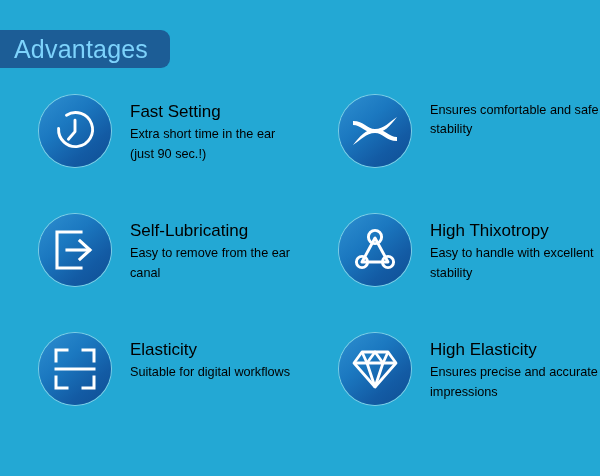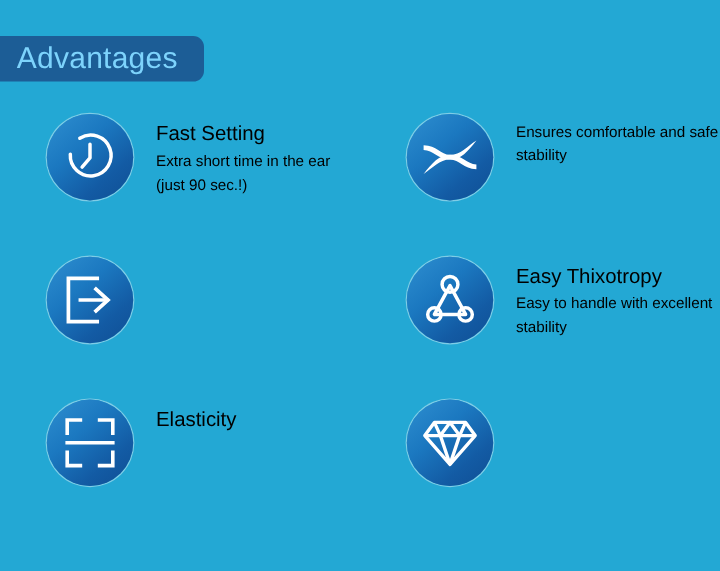--- a/index.html
+++ b/index.html
@@ -124,57 +124,66 @@
   </div>
 
   <div class="feature-item">
     <div class="icon-circle">
       <svg width="42" height="40" viewBox="0 0 42 40" aria-hidden="true">
         <path d="M27 2 L3 2 L3 38 L27 38" fill="none" stroke="#ffffff" stroke-width="3.1" stroke-linecap="square"></path>
         <path d="M13 20 L35 20" fill="none" stroke="#ffffff" stroke-width="3.1" stroke-linecap="square"></path>
         <path d="M26 11 L36 20 L26 29" fill="none" stroke="#ffffff" stroke-width="3.1" stroke-linecap="square" stroke-linejoin="miter"></path>
       </svg>
     </div>
+    <div class="feature-text">
+      <p class="feature-title">Self-Lubricating</p>
+      <p class="feature-desc">Easy to remove from the ear canal</p>
+    </div>
   </div>
 
   <div class="feature-item">
     <div class="icon-circle">
       <svg width="44" height="44" viewBox="0 0 44 44" aria-hidden="true">
         <path d="M22 10 L9 34 L35 34 Z" fill="none" stroke="#ffffff" stroke-width="2.9" stroke-linejoin="round"></path>
         <circle cx="22" cy="9" r="6.6" fill="none" stroke="#ffffff" stroke-width="2.9"></circle>
         <circle cx="9" cy="34" r="5.6" fill="none" stroke="#ffffff" stroke-width="2.9"></circle>
         <circle cx="35" cy="34" r="5.6" fill="none" stroke="#ffffff" stroke-width="2.9"></circle>
       </svg>
     </div>
     <div class="feature-text">
-      <p class="feature-title">Easy Thixotropy</p>
+      <p class="feature-title">High Thixotropy</p>
       <p class="feature-desc">Easy to handle with excellent stability</p>
     </div>
   </div>
 
   <div class="feature-item">
     <div class="icon-circle">
       <svg width="42" height="42" viewBox="0 0 42 42" aria-hidden="true">
         <path d="M2 13 L2 2 L13 2" fill="none" stroke="#ffffff" stroke-width="3" stroke-linecap="square"></path>
         <path d="M29 2 L40 2 L40 13" fill="none" stroke="#ffffff" stroke-width="3" stroke-linecap="square"></path>
         <path d="M40 29 L40 40 L29 40" fill="none" stroke="#ffffff" stroke-width="3" stroke-linecap="square"></path>
         <path d="M13 40 L2 40 L2 29" fill="none" stroke="#ffffff" stroke-width="3" stroke-linecap="square"></path>
         <path d="M2 21 L40 21" fill="none" stroke="#ffffff" stroke-width="3" stroke-linecap="square"></path>
       </svg>
     </div>
     <div class="feature-text">
       <p class="feature-title">Elasticity</p>
+      <p class="feature-desc">Suitable for digital workflows</p>
     </div>
   </div>
 
   <div class="feature-item">
     <div class="icon-circle">
       <svg width="46" height="42" viewBox="0 0 46 42" aria-hidden="true">
         <path d="M10 4 L36 4 L44 15 L23 39 L2 15 Z" fill="none" stroke="#ffffff" stroke-width="2.8" stroke-linejoin="round"></path>
         <path d="M2 15 L44 15" fill="none" stroke="#ffffff" stroke-width="2.8"></path>
         <path d="M10 4 L15 15 L23 39" fill="none" stroke="#ffffff" stroke-width="2.8" stroke-linejoin="round"></path>
         <path d="M36 4 L31 15 L23 39" fill="none" stroke="#ffffff" stroke-width="2.8" stroke-linejoin="round"></path>
         <path d="M15 15 L23 4 L31 15" fill="none" stroke="#ffffff" stroke-width="2.8" stroke-linejoin="round"></path>
       </svg>
     </div>
+    <div class="feature-text">
+      <p class="feature-title">High Elasticity</p>
+      <p class="feature-desc">Ensures precise and accurate impressions</p>
+    </div>
   </div>
 
 </div>
 
 </body></html>

